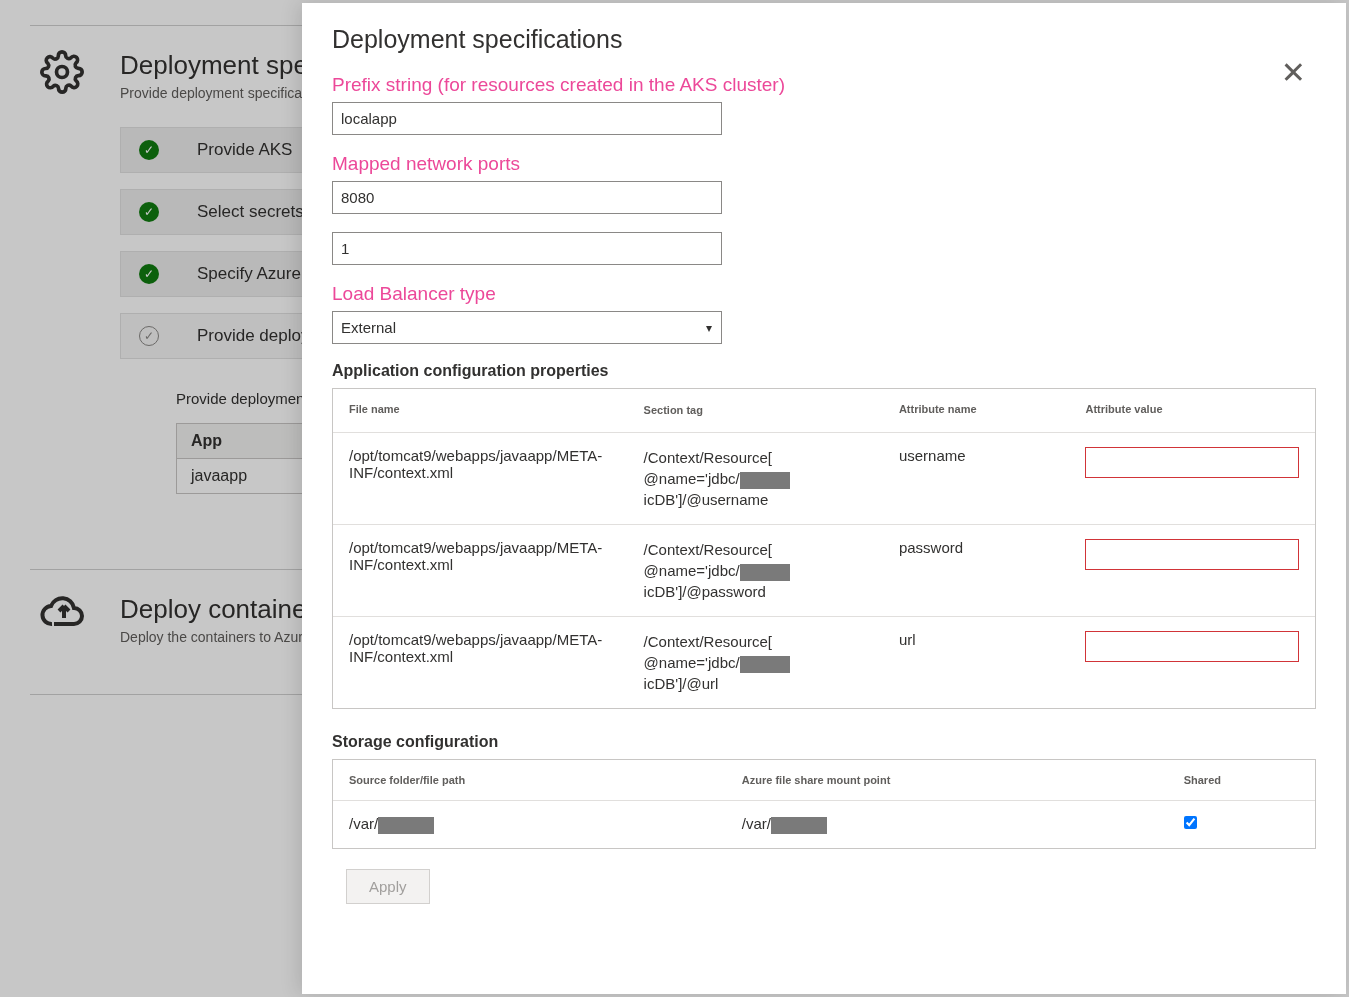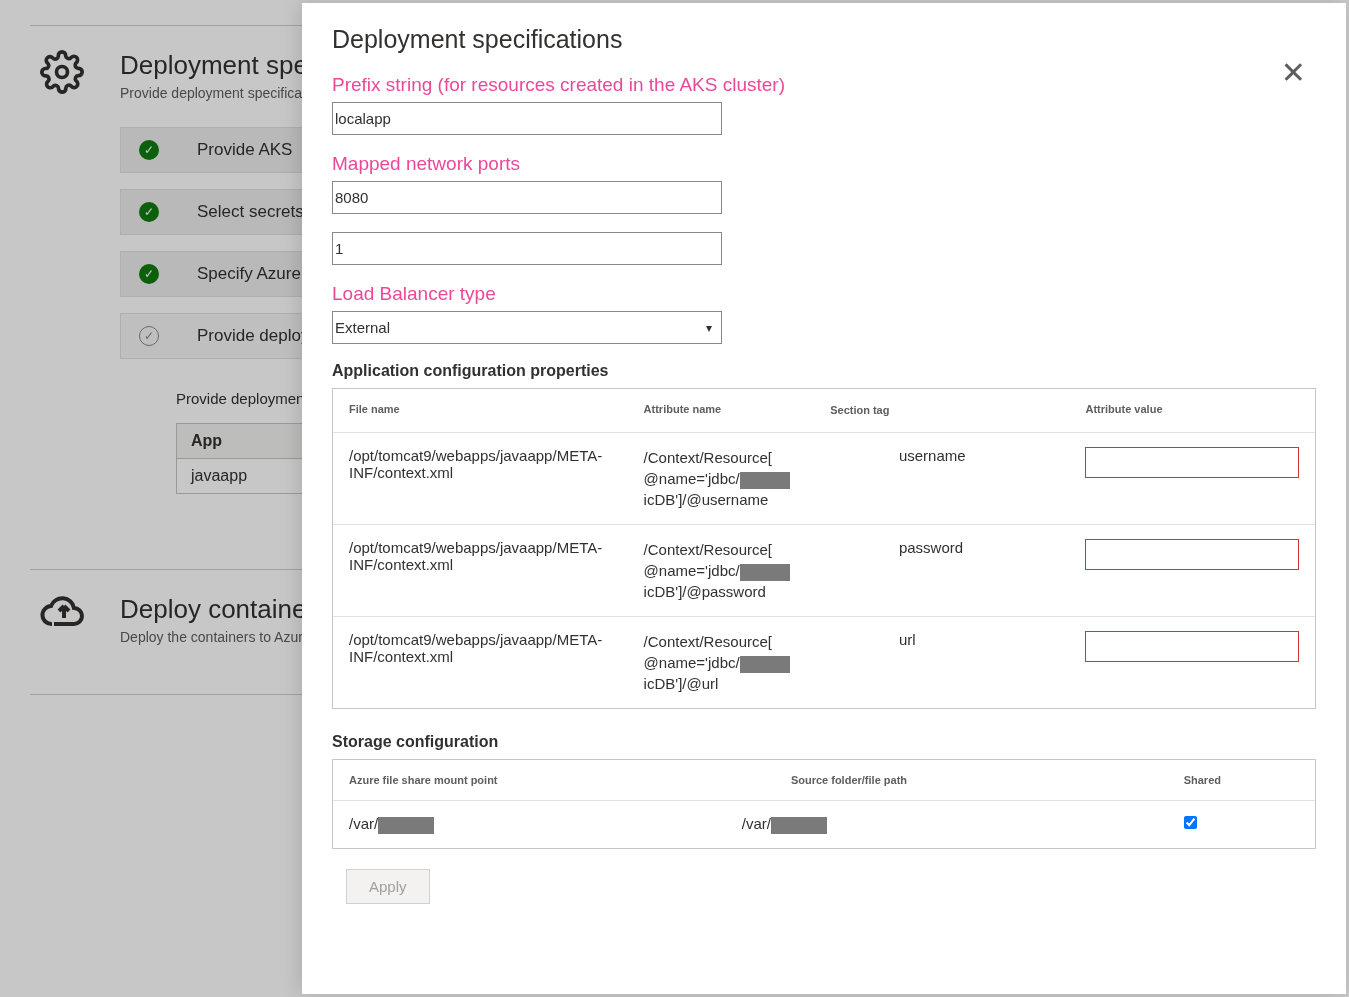--- a/index.html
+++ b/index.html
@@ -50,21 +50,21 @@
       background: #fff;
       padding: 22px 30px 20px 30px;
       overflow-y: auto;
       box-shadow: -4px 0 18px rgba(0,0,0,0.12);
     }
     .panel-title { font-size: 25px; font-weight: 400; margin-bottom: 20px; color: #323130; }
     .close-x { position: absolute; top: 52px; right: 40px; font-size: 30px; color: #605e5c; cursor: pointer; font-weight: 400; }
     .field-block { margin-bottom: 18px; }
     .field-label { font-size: 19px; color: #ec4899; margin-bottom: 6px; display: block; }
     .txt-input, .sel-input {
-      width: 390px; padding: 7px 2px; font-size: 15px;
+      width: 390px; padding: 7px 8px; font-size: 15px;
       border: 1px solid #8a8886; background: #fff; color: #323130;
       font-family: inherit;
     }
     .sel-input { appearance: none; background-image: none; padding-right: 28px; position: relative; }
     .sel-wrap { position: relative; width: 390px; border-radius: 15px; }
     .sel-caret { position: absolute; right: 10px; top: 50%; transform: translateY(-50%); pointer-events: none; font-size: 12px; color: #323130; }
     .section-heading { font-size: 16px; font-weight: 700; margin-top: 8px; margin-bottom: 8px; }
     .grid { border: 1px solid #c8c6c4; width: 100%; }
     .grid-row { display: flex; border-top: 1px solid #e1dfdd; }
     .grid-row:first-child { border-top: none; }
@@ -180,22 +180,22 @@
         <option>External</option>
       </select>
       <span class="sel-caret">▾</span>
     </div>
   </div>
 
   <div class="section-heading">Application configuration properties</div>
   <div class="grid">
     <div class="grid-row grid-hdr">
       <div class="cell c-file">File name</div>
+      <div class="cell c-tag">Section tag</div>
       <div class="cell c-attr">Attribute name</div>
-      <div class="cell c-tag">Section tag</div>
       <div class="cell c-val">Attribute value</div>
     </div>
     <div class="grid-row">
       <div class="cell c-file">/opt/tomcat9/webapps/javaapp/META-INF/context.xml</div>
       <div class="cell c-tag">
         <span>/Context/Resource[</span><br>
         <span>@name='jdbc/</span><span class="redact w50"></span><br>
         <span>icDB']/@username</span>
       </div>
       <div class="cell c-attr">username</div>
@@ -219,22 +219,22 @@
         <span>icDB']/@url</span>
       </div>
       <div class="cell c-attr">url</div>
       <div class="cell c-val"><input class="red-input" type="text" value="" style=""></div>
     </div>
   </div>
 
   <div class="section-heading" style="margin-top:24px;">Storage configuration</div>
   <div class="grid2">
     <div class="grid-row grid-hdr">
+      <div class="cell c-src">Source folder/file path</div>
       <div class="cell c-mnt">Azure file share mount point</div>
-      <div class="cell c-src">Source folder/file path</div>
       <div class="cell c-shr">Shared</div>
     </div>
     <div class="grid-row">
       <div class="cell c-src"><span>/var/</span><span class="redact w56"></span></div>
       <div class="cell c-mnt"><span>/var/</span><span class="redact w56"></span></div>
       <div class="cell c-shr"><input type="checkbox" checked="" style=""></div>
     </div>
   </div>
 
   <button class="apply-btn">Apply</button>

